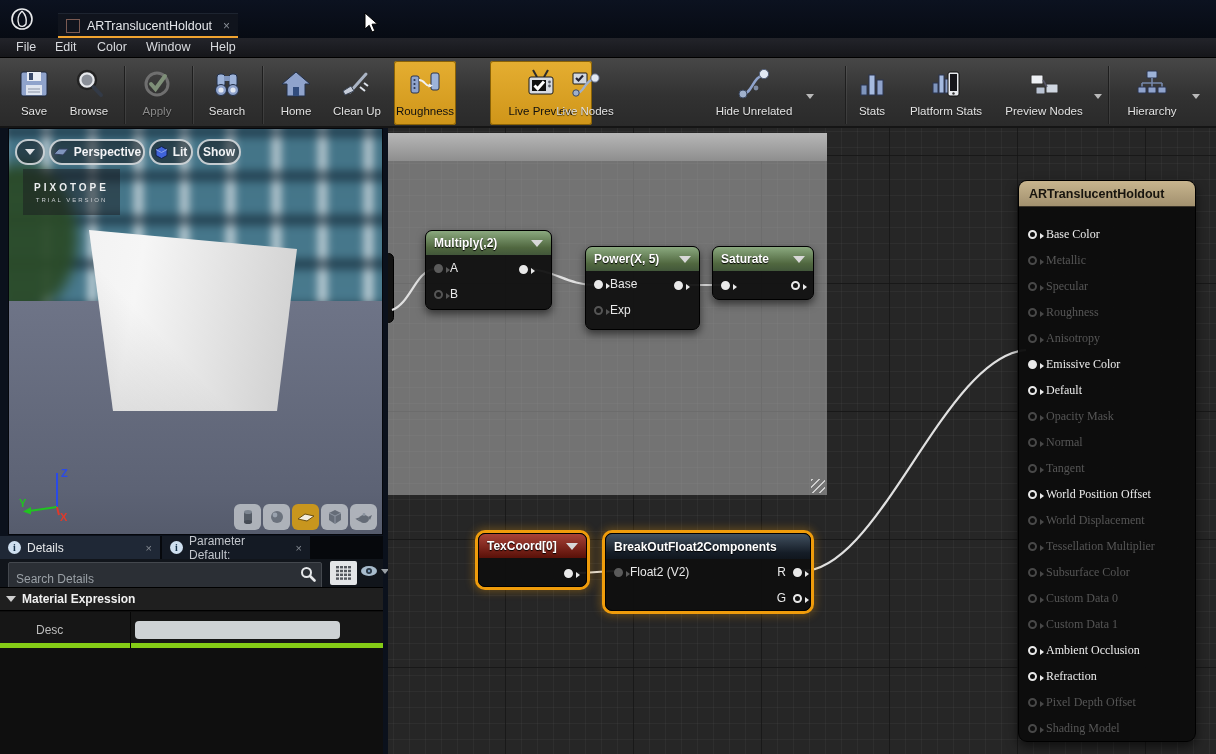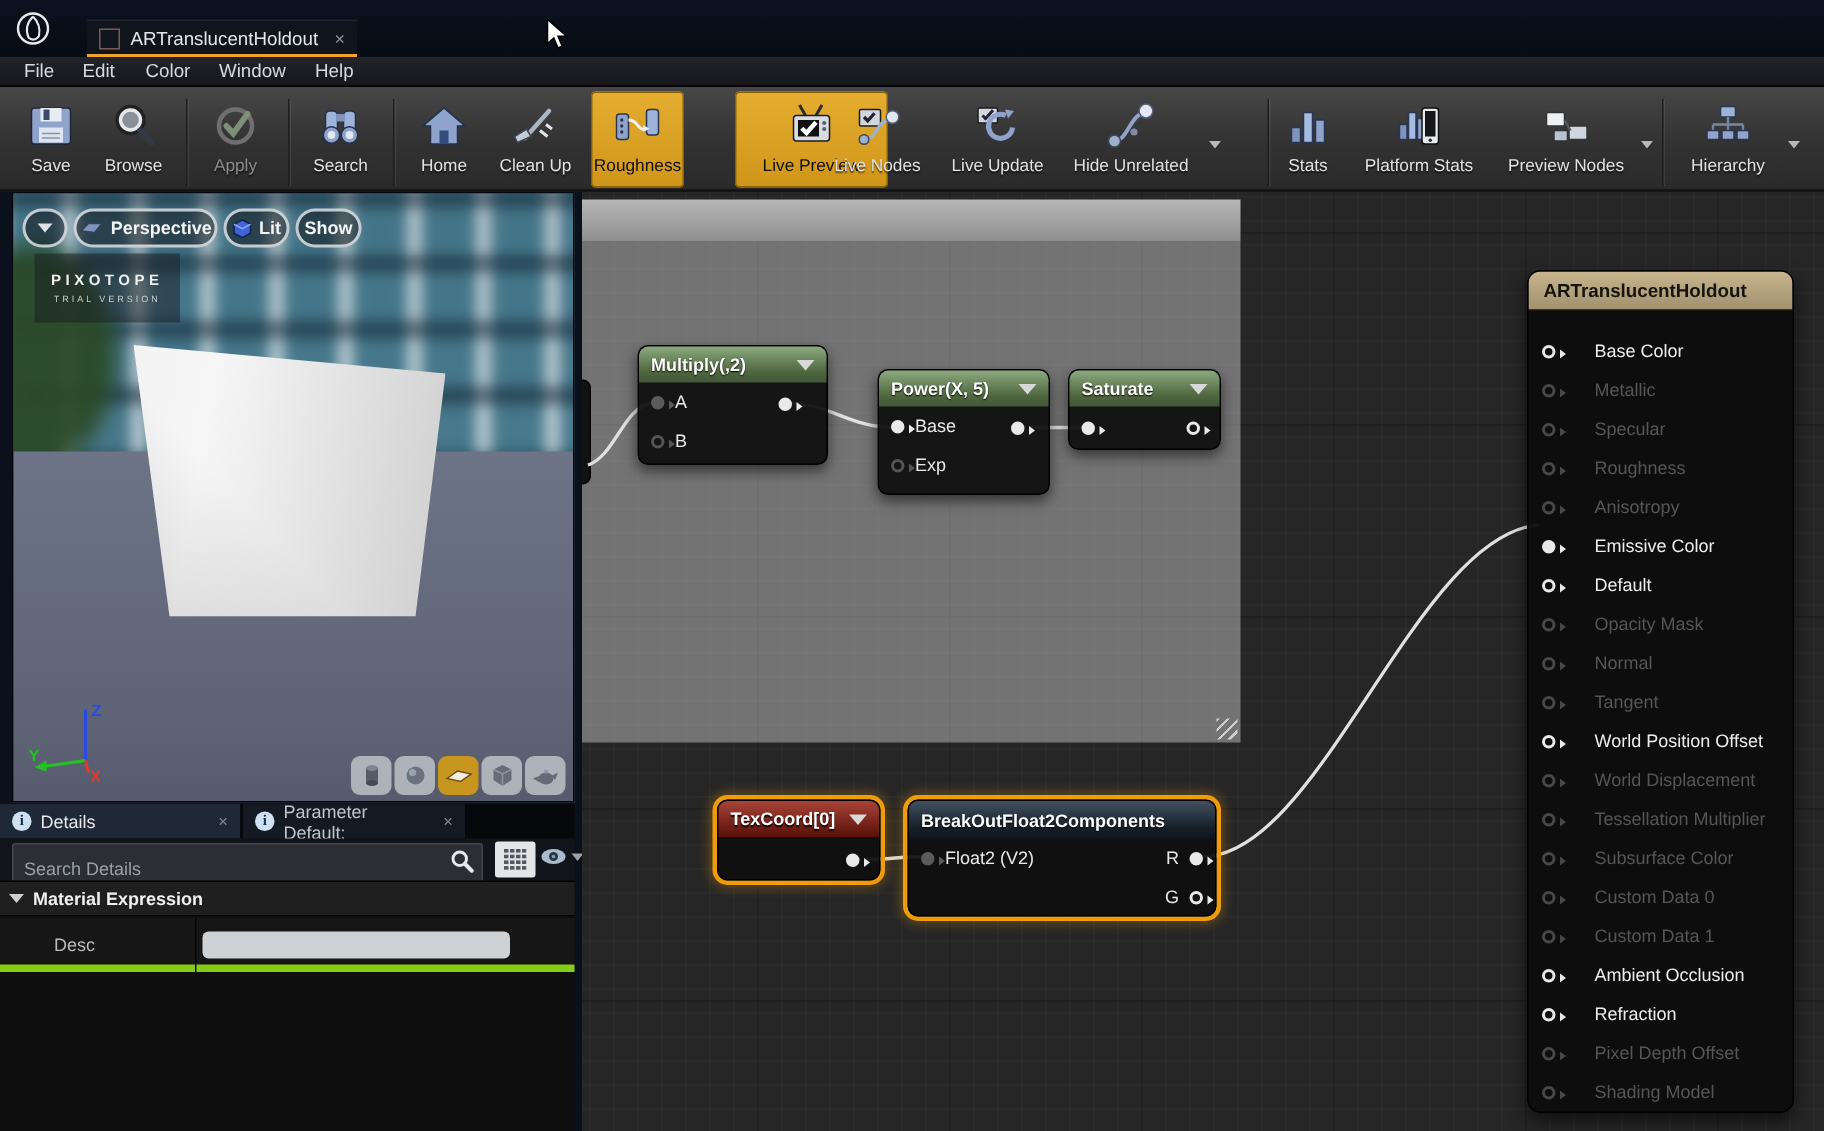--- a/index.html
+++ b/index.html
@@ -100,21 +100,21 @@
   .pin.filled { background:var(--pc,#e9e9e9); }
   .pin::after { content:""; position:absolute; left:10px; top:1px; border-top:3.5px solid transparent; border-bottom:3.5px solid transparent; border-left:4px solid var(--pc,#e9e9e9); }
   .pin.dim { --pc:#555; }
   .pin.grayfill { --pc:#5b5b5b; background:#5b5b5b; }
   .outpin { position:absolute; }
 
   
   .matnode { position:absolute; left:630px; top:52px; width:178px; height:562px; background:rgba(13,13,13,.96); border:1px solid #000; border-radius:9px; box-shadow:0 5px 12px rgba(0,0,0,.6); }
   .mathdr { height:26px; background:linear-gradient(#c8b58e,#a2916f); border-radius:8px 8px 0 0; border-bottom:1px solid #3a342a; display:flex; align-items:center; padding:0 10px; color:#17140e; font-weight:bold; font-size:12.5px; }
   .matpins { position:absolute; left:0; top:40px; width:100%; }
-  .mrow { display:flex; align-items:center; gap:26px; height:26px; padding-left:9px; font-size:12px; color:#ededed; }
+  .mrow { display:flex; align-items:center; gap:9px; height:26px; padding-left:9px; font-size:12px; color:#ededed;font-family:Liberation Serif, serif; }
   .mrow.dim { color:#565656; }
   .mrow.dim .pin { --pc:#484848; }
 
   .sliver { position:absolute; left:-5px; top:125px; width:11px; height:70px; background:#121212; border:1px solid #000; border-radius:6px; }
 
   .cursor { position:absolute; left:364px; top:12px; }
 </style>
 </head>
 <body>
 
@@ -242,31 +242,20 @@
       <span class="ic">
           <svg width="34" height="34" viewBox="0 0 34 34">
             <rect x="5" y="6" width="14" height="11" rx="1" fill="#d2d7df" stroke="#1b1b1b"></rect>
             <path d="M8 11 l2.5 2.5 L15 8.5" fill="none" stroke="#223" stroke-width="2.2"></path>
             <path d="M9 26 C16 26 17 13 26 12" fill="none" stroke="#9fb0cc" stroke-width="2.4"></path>
             <circle cx="27" cy="11" r="4.2" fill="#e2e8f2" stroke="#55617a"></circle>
             <circle cx="8" cy="26" r="3.2" fill="#9fb0cc" stroke="#3a475f"></circle>
           </svg>
         </span>
       <span class="lb">Live Nodes</span>
-    </div>
-    <div class="tbtn" style="left:628px;width:74px">
-      <span class="ic">
-          <svg width="34" height="34" viewBox="0 0 34 34">
-            <rect x="4" y="5" width="13" height="10" rx="1" fill="#d2d7df" stroke="#1b1b1b"></rect>
-            <path d="M7 10 l2 2 L14 6.5" fill="none" stroke="#223" stroke-width="2"></path>
-            <path d="M27 18 a8 8 0 1 1 -4.5 -8" fill="none" stroke="#8fa3cc" stroke-width="3.4"></path>
-            <path d="M22 6 l6 1 -4 5 Z" fill="#8fa3cc"></path>
-          </svg>
-        </span>
-      <span class="lb">Live Update</span>
     </div>
     <div class="tbtn" style="left:708px;width:92px">
       <span class="ic">
           <svg width="34" height="34" viewBox="0 0 34 34">
             <path d="M6 27 C15 27 16 9 27 8" fill="none" stroke="#8fa3cc" stroke-width="2.6"></path>
             <circle cx="27" cy="7" r="4.6" fill="#e2e8f2" stroke="#55617a"></circle>
             <circle cx="6" cy="27" r="4" fill="#9fb0cc" stroke="#3a475f"></circle>
             <circle cx="19" cy="21" r="2.4" fill="#7e8ba3"></circle>
           </svg>
         </span>

